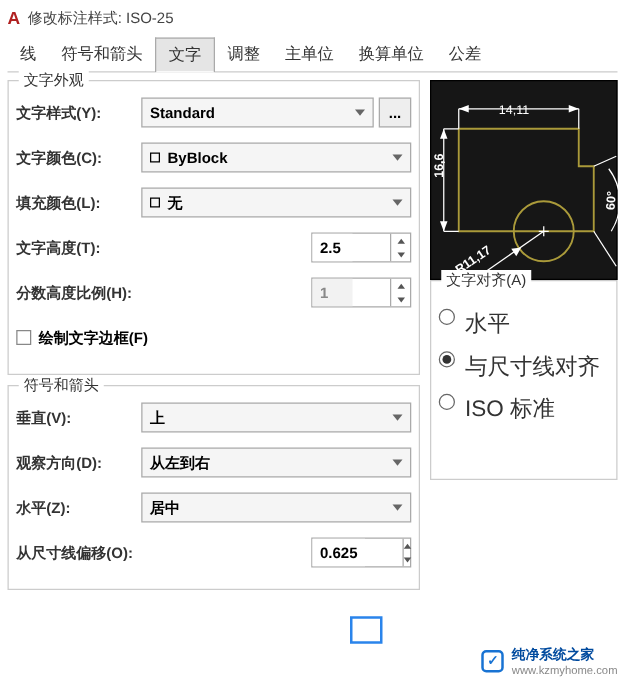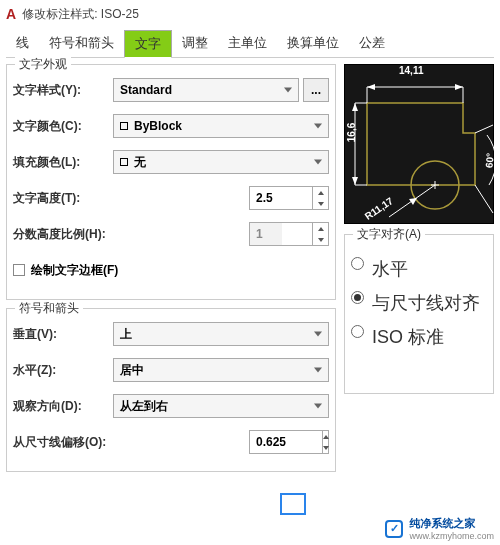--- a/index.html
+++ b/index.html
@@ -1,21 +1,21 @@
 <!DOCTYPE html>
 <html><head>
 <meta charset="utf-8">
 <style>
 * { box-sizing: border-box; margin: 0; padding: 0; font-family: "Microsoft YaHei", SimSun, sans-serif; }
 body { width: 500px; height: 545px; background: #fff; position: relative; overflow: hidden; }
 .titlebar { height: 28px; display: flex; align-items: center; padding: 4px 6px; font-size: 12px; color: #444; }
 .aicon { font-weight: bold; color: #b02020; margin-right: 6px; font-size: 14px; }
 .tabs { display: flex; border-bottom: 1px solid #ccc; margin: 2px 6px 0 6px; font-size: 13px; }
 .tab { padding: 4px 10px; color: #333; cursor: pointer; }
-.tab.active { border: 1px solid #aaa; border-bottom: 1px solid #fff; margin-bottom: -1px; background: #84cc16; }
+.tab.active { border: 1px solid #aaa; border-bottom: 1px solid #fff; margin-bottom: -1px; background: #e5e5e5; }
 .body { display: flex; padding: 6px; gap: 8px; }
 .leftcol { flex: 1; }
 .rightcol { width: 150px; }
 .group { border: 1px solid #ccc; padding: 12px 6px 6px 6px; margin-bottom: 8px; position: relative; }
 .group-title { position: absolute; top: -9px; left: 8px; background: #fff; padding: 0 4px; font-size: 12px; color: #333; }
 .row { display: flex; align-items: center; margin-bottom: 10px; font-size: 12px; min-height: 26px; font-weight: bold; }
 .row label { width: 100px; color: #333; }
 .select { flex: 1; height: 24px; border: 1px solid #aaa; background: #f5f5f5; display: flex; align-items: center; padding: 0 6px; font-size: 12px; position: relative; min-width: 120px; }
 .select::after { content: ""; position: absolute; right: 6px; top: 50%; width: 0; height: 0; border-left: 4px solid transparent; border-right: 4px solid transparent; border-top: 5px solid #666; transform: translateY(-50%); }
 .sq { display: inline-block; width: 8px; height: 8px; border: 1px solid #000; margin-right: 6px; }
@@ -109,29 +109,29 @@
 
     <div class="group">
       <span class="group-title">符号和箭头</span>
       <div class="row">
         <label>垂直(V):</label>
         <div class="select">
             <span>上</span>
           </div>
       </div>
       <div class="row">
+        <label>观察方向(D):</label>
+        <div class="select">
+            <span>从左到右</span>
+          </div>
+      </div>
+      <div class="row">
         <label>水平(Z):</label>
         <div class="select">
             <span>居中</span>
-          </div>
-      </div>
-      <div class="row">
-        <label>观察方向(D):</label>
-        <div class="select">
-            <span>从左到右</span>
           </div>
       </div>
       <div class="row">
         <label style="width:130px">从尺寸线偏移(O):</label>
         <div class="spinner">
           <div class="val">0.625</div>
           <div class="arrows">
               <div class="up"></div>
               <div class="dn"></div>
             </div>
@@ -156,27 +156,27 @@
         <polygon points="10,38 7,46 13,46" fill="#fff"></polygon>
           <polygon points="10,120 7,112 13,112" fill="#fff"></polygon>
         <line x1="10" y1="38" x2="22" y2="38" stroke="#fff"></line>
           <line x1="10" y1="120" x2="22" y2="120" stroke="#fff"></line>
         <line x1="90" y1="120" x2="44" y2="152" stroke="#fff"></line>
         <polygon points="72,133 64,134 68,140" fill="#fff"></polygon>
         <line x1="130" y1="120" x2="148" y2="148" stroke="#fff"></line>
         <line x1="130" y1="68" x2="148" y2="60" stroke="#fff"></line>
         <path d="M142 70 A 44 44 0 0 1 144 120" fill="none" stroke="#fff"></path>
       </svg>
-      <div style="position:absolute;top:0;left:54px;font-weight:bold">14,11</div>
+      <div style="position:absolute;top:18px;left:54px;font-weight:normal">14,11</div>
       <div style="position:absolute;top:62px;left:-3px;transform:rotate(-90deg);font-weight:bold">16,6</div>
       <div style="position:absolute;top:138px;left:18px;transform:rotate(-34deg);font-weight:bold">R11,17</div>
       <div style="position:absolute;top:90px;right:-4px;transform:rotate(-86deg);font-weight:bold">60°</div>
     </div>
 
-    <div class="group" style="margin-top:10px;height:160px">
+    <div class="group" style="height:160px">
       <span class="group-title">文字对齐(A)</span>
       <div class="radio-row">
           <span class="r"></span>
           <span>水平</span>
         </div>
       <div class="radio-row">
           <span class="r sel"></span>
           <span>与尺寸线对齐</span>
         </div>
       <div class="radio-row">

